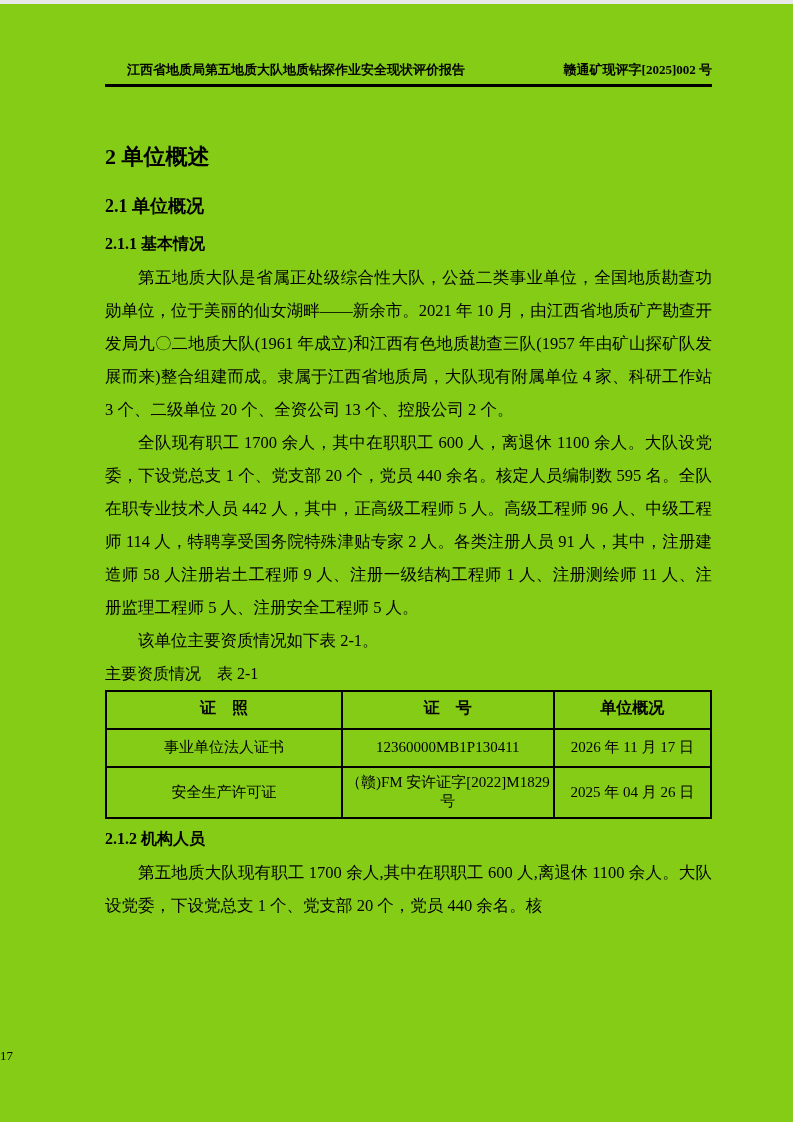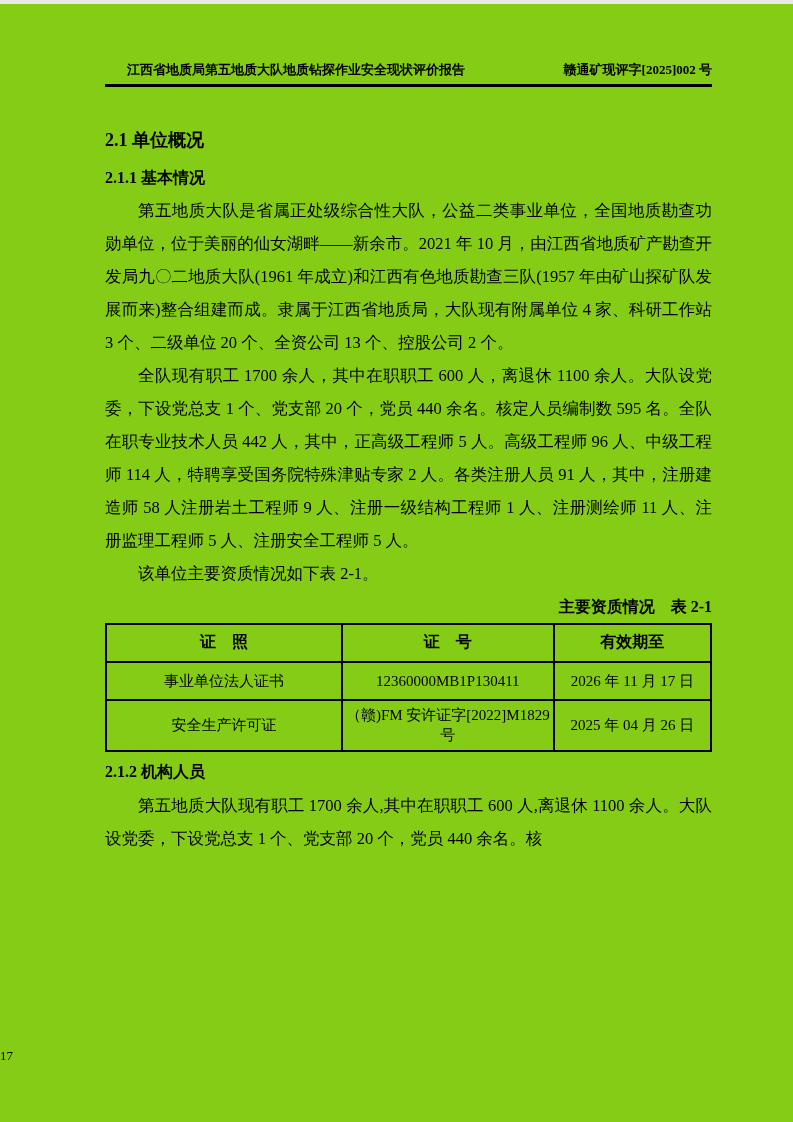--- a/index.html
+++ b/index.html
@@ -51,22 +51,22 @@
   p.body-para {
     font-size:16.5px;
     line-height:33px;
     text-align:justify;
     text-indent:2em;
     margin:0;
   }
 
   
   .tbl-caption {
-    text-align:right;
-    font-weight:bold;
+    text-align:left;
+    font-weight:normal;
     font-size:16px;
     margin:7px 0 5px 0;
   }
   table.cred-table {
     width:100%;
     border-collapse:collapse;
     table-layout:fixed;
     font-size:15px;
     text-align:center;
   }
@@ -103,40 +103,41 @@
 
   <div class="running-header">
     <div class="rh-row">
       <span class="rh-left">江西省地质局第五地质大队地质钻探作业安全现状评价报告</span>
       <span class="rh-right">赣通矿现评字[2025]002 号</span>
     </div>
   </div>
 
   <div class="content">
 
+    <div class="doc-h1">2 单位概述</div>
     <div class="doc-h2">2.1 单位概况</div>
     <div class="doc-h3">2.1.1 基本情况</div>
 
     <p class="body-para">第五地质大队是省属正处级综合性大队，公益二类事业单位，全国地质勘查功勋单位，位于美丽的仙女湖畔——新余市。2021 年 10 月，由江西省地质矿产勘查开发局九〇二地质大队(1961 年成立)和江西有色地质勘查三队(1957 年由矿山探矿队发展而来)整合组建而成。隶属于江西省地质局，大队现有附属单位 4 家、科研工作站 3 个、二级单位 20 个、全资公司 13 个、控股公司 2 个。</p>
     <p class="body-para">全队现有职工 1700 余人，其中在职职工 600 人，离退休 1100 余人。大队设党委，下设党总支 1 个、党支部 20 个，党员 440 余名。核定人员编制数 595 名。全队在职专业技术人员 442 人，其中，正高级工程师 5 人。高级工程师 96 人、中级工程师 114 人，特聘享受国务院特殊津贴专家 2 人。各类注册人员 91 人，其中，注册建造师 58 人注册岩土工程师 9 人、注册一级结构工程师 1 人、注册测绘师 11 人、注册监理工程师 5 人、注册安全工程师 5 人。</p>
     <p class="body-para">该单位主要资质情况如下表 2-1。</p>
 
     <div class="tbl-caption">主要资质情况　表 2-1</div>
 
     <table class="cred-table">
       <colgroup>
           <col class="c1">
           <col class="c2">
           <col class="c3">
         </colgroup>
       <thead>
         <tr>
           <th>证　照</th>
           <th>证　号</th>
-          <th>有效期至</th>
+          <th>单位概况</th>
         </tr>
       </thead>
       <tbody>
         <tr>
           <td>事业单位法人证书</td>
           <td>12360000MB1P130411</td>
           <td>2026 年 11 月 17 日</td>
         </tr>
         <tr>
           <td>安全生产许可证</td>

